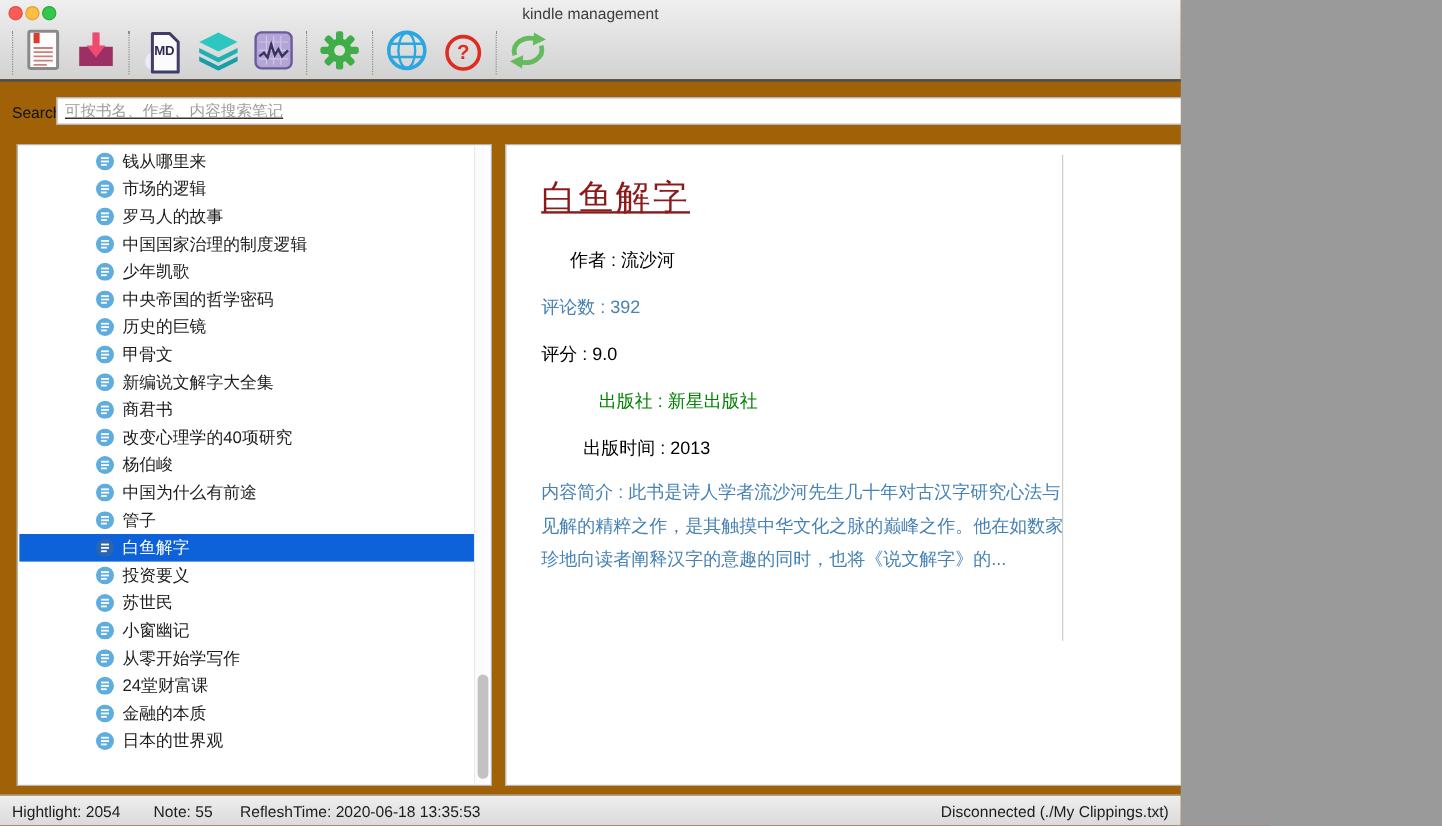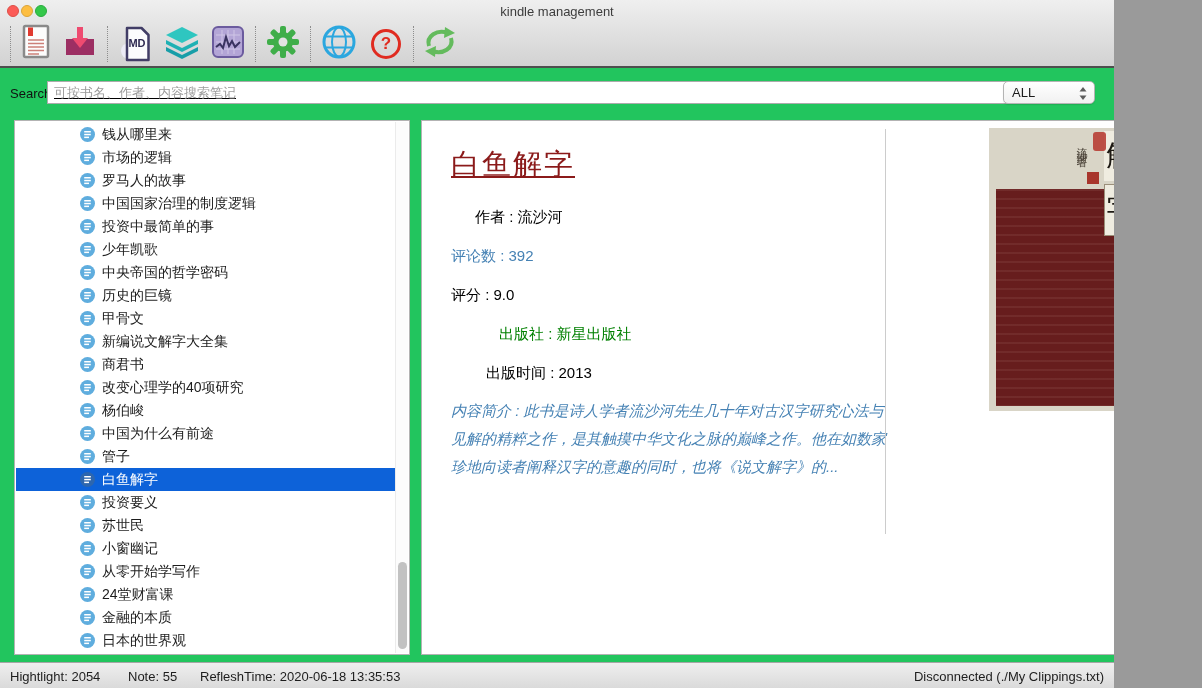--- a/index.html
+++ b/index.html
@@ -1,19 +1,19 @@
 <!DOCTYPE html>
 <html><head>
 <meta charset="utf-8">
 <style>
   * { margin:0; padding:0; box-sizing:border-box; }
   html,body { background:#9a9a9a; }
   .window {
-    position:relative; width:1114px; height:688px; overflow:hidden;
-    background:#22c55e;
+    position:relative; width:984px; height:688px; overflow:hidden;
+    background:#a16207;
     font-family:"Liberation Sans","DejaVu Sans",sans-serif;
   }
   
   .header { position:absolute; top:0; left:0; width:100%; height:68px;
     background:linear-gradient(#efefef,#d2d2d2); border-bottom:2px solid #4e4e4e; }
   .titlebar { position:absolute; top:0; left:0; width:100%; height:22px; }
   .traffic { position:absolute; top:5px; width:12px; height:12px; border-radius:50%; }
   .t-red   { left:7px;  background:#fc5b57; border:1px solid #dd4f47; }
   .t-yellow{ left:21px; background:#fdbe41; border:1px solid #dba439; }
   .t-green { left:35px; background:#34c84a; border:1px solid #2aab3f; }
@@ -62,21 +62,21 @@
     background:#fff; border:1px solid #b3b3b3; }
   .book-title { position:absolute; left:29px; top:24px; font-size:29px;
     color:#8b1a1a; text-decoration:underline; letter-spacing:2px; cursor:pointer; }
   .field { position:absolute; left:29px; font-size:15px; }
   .f0 { top:87px;  color:#000;margin-left:24px; }
   .f1 { top:126px; color:#4682b4; }
   .f2 { top:165px; color:#000; }
   .f3 { top:204px; color:#008000;margin-left:48px; }
   .f4 { top:243px; color:#000;margin-left:35px; }
   .desc { position:absolute; left:29px; top:276px; width:436px; font-size:15px;
-    color:#4682b4; line-height:28px;font-style:italic; }
+    color:#4682b4; line-height:28px; }
   .v-divider { position:absolute; left:463px; top:8px; height:405px; width:1px; background:#cccccc; }
   
   .cover { position:absolute; left:567px; top:7px; width:193px; height:283px;
     background:#d9d5c7; overflow:hidden; }
   .cv-maroon { position:absolute; left:7px; top:61px; width:145px; height:217px; background:#671d1d; }
   .cv-ghost { position:absolute; left:7px; top:61px; width:145px; height:217px;
     background:repeating-linear-gradient(180deg, rgba(255,230,215,.07) 0 2px, transparent 2px 9px); }
   .cv-char { position:absolute; display:flex; align-items:center; justify-content:center;
     font-family:"DejaVu Serif","Liberation Serif",serif; font-size:29px; }
   .cv-jie { left:115px; top:3px;  width:34px; height:50px; background:#efece0; color:#1c1812; }
@@ -297,31 +297,20 @@
   </div>
         <div class="row">
     <span class="ic">
       <svg width="15" height="15" viewBox="0 0 15 15">
         <circle cx="7.5" cy="7.5" r="7.5" fill="currentColor"></circle>
         <rect x="4.2" y="4" width="6.6" height="1.5" fill="#fff"></rect>
         <rect x="4.2" y="6.8" width="6.6" height="1.5" fill="#fff"></rect>
         <rect x="4.2" y="9.6" width="4.8" height="1.5" fill="#fff"></rect>
       </svg>
     </span>
-    <span class="label">投资中最简单的事</span>
-  </div>
-        <div class="row">
-    <span class="ic">
-      <svg width="15" height="15" viewBox="0 0 15 15">
-        <circle cx="7.5" cy="7.5" r="7.5" fill="currentColor"></circle>
-        <rect x="4.2" y="4" width="6.6" height="1.5" fill="#fff"></rect>
-        <rect x="4.2" y="6.8" width="6.6" height="1.5" fill="#fff"></rect>
-        <rect x="4.2" y="9.6" width="4.8" height="1.5" fill="#fff"></rect>
-      </svg>
-    </span>
     <span class="label">少年凯歌</span>
   </div>
         <div class="row">
     <span class="ic">
       <svg width="15" height="15" viewBox="0 0 15 15">
         <circle cx="7.5" cy="7.5" r="7.5" fill="currentColor"></circle>
         <rect x="4.2" y="4" width="6.6" height="1.5" fill="#fff"></rect>
         <rect x="4.2" y="6.8" width="6.6" height="1.5" fill="#fff"></rect>
         <rect x="4.2" y="9.6" width="4.8" height="1.5" fill="#fff"></rect>
       </svg>

